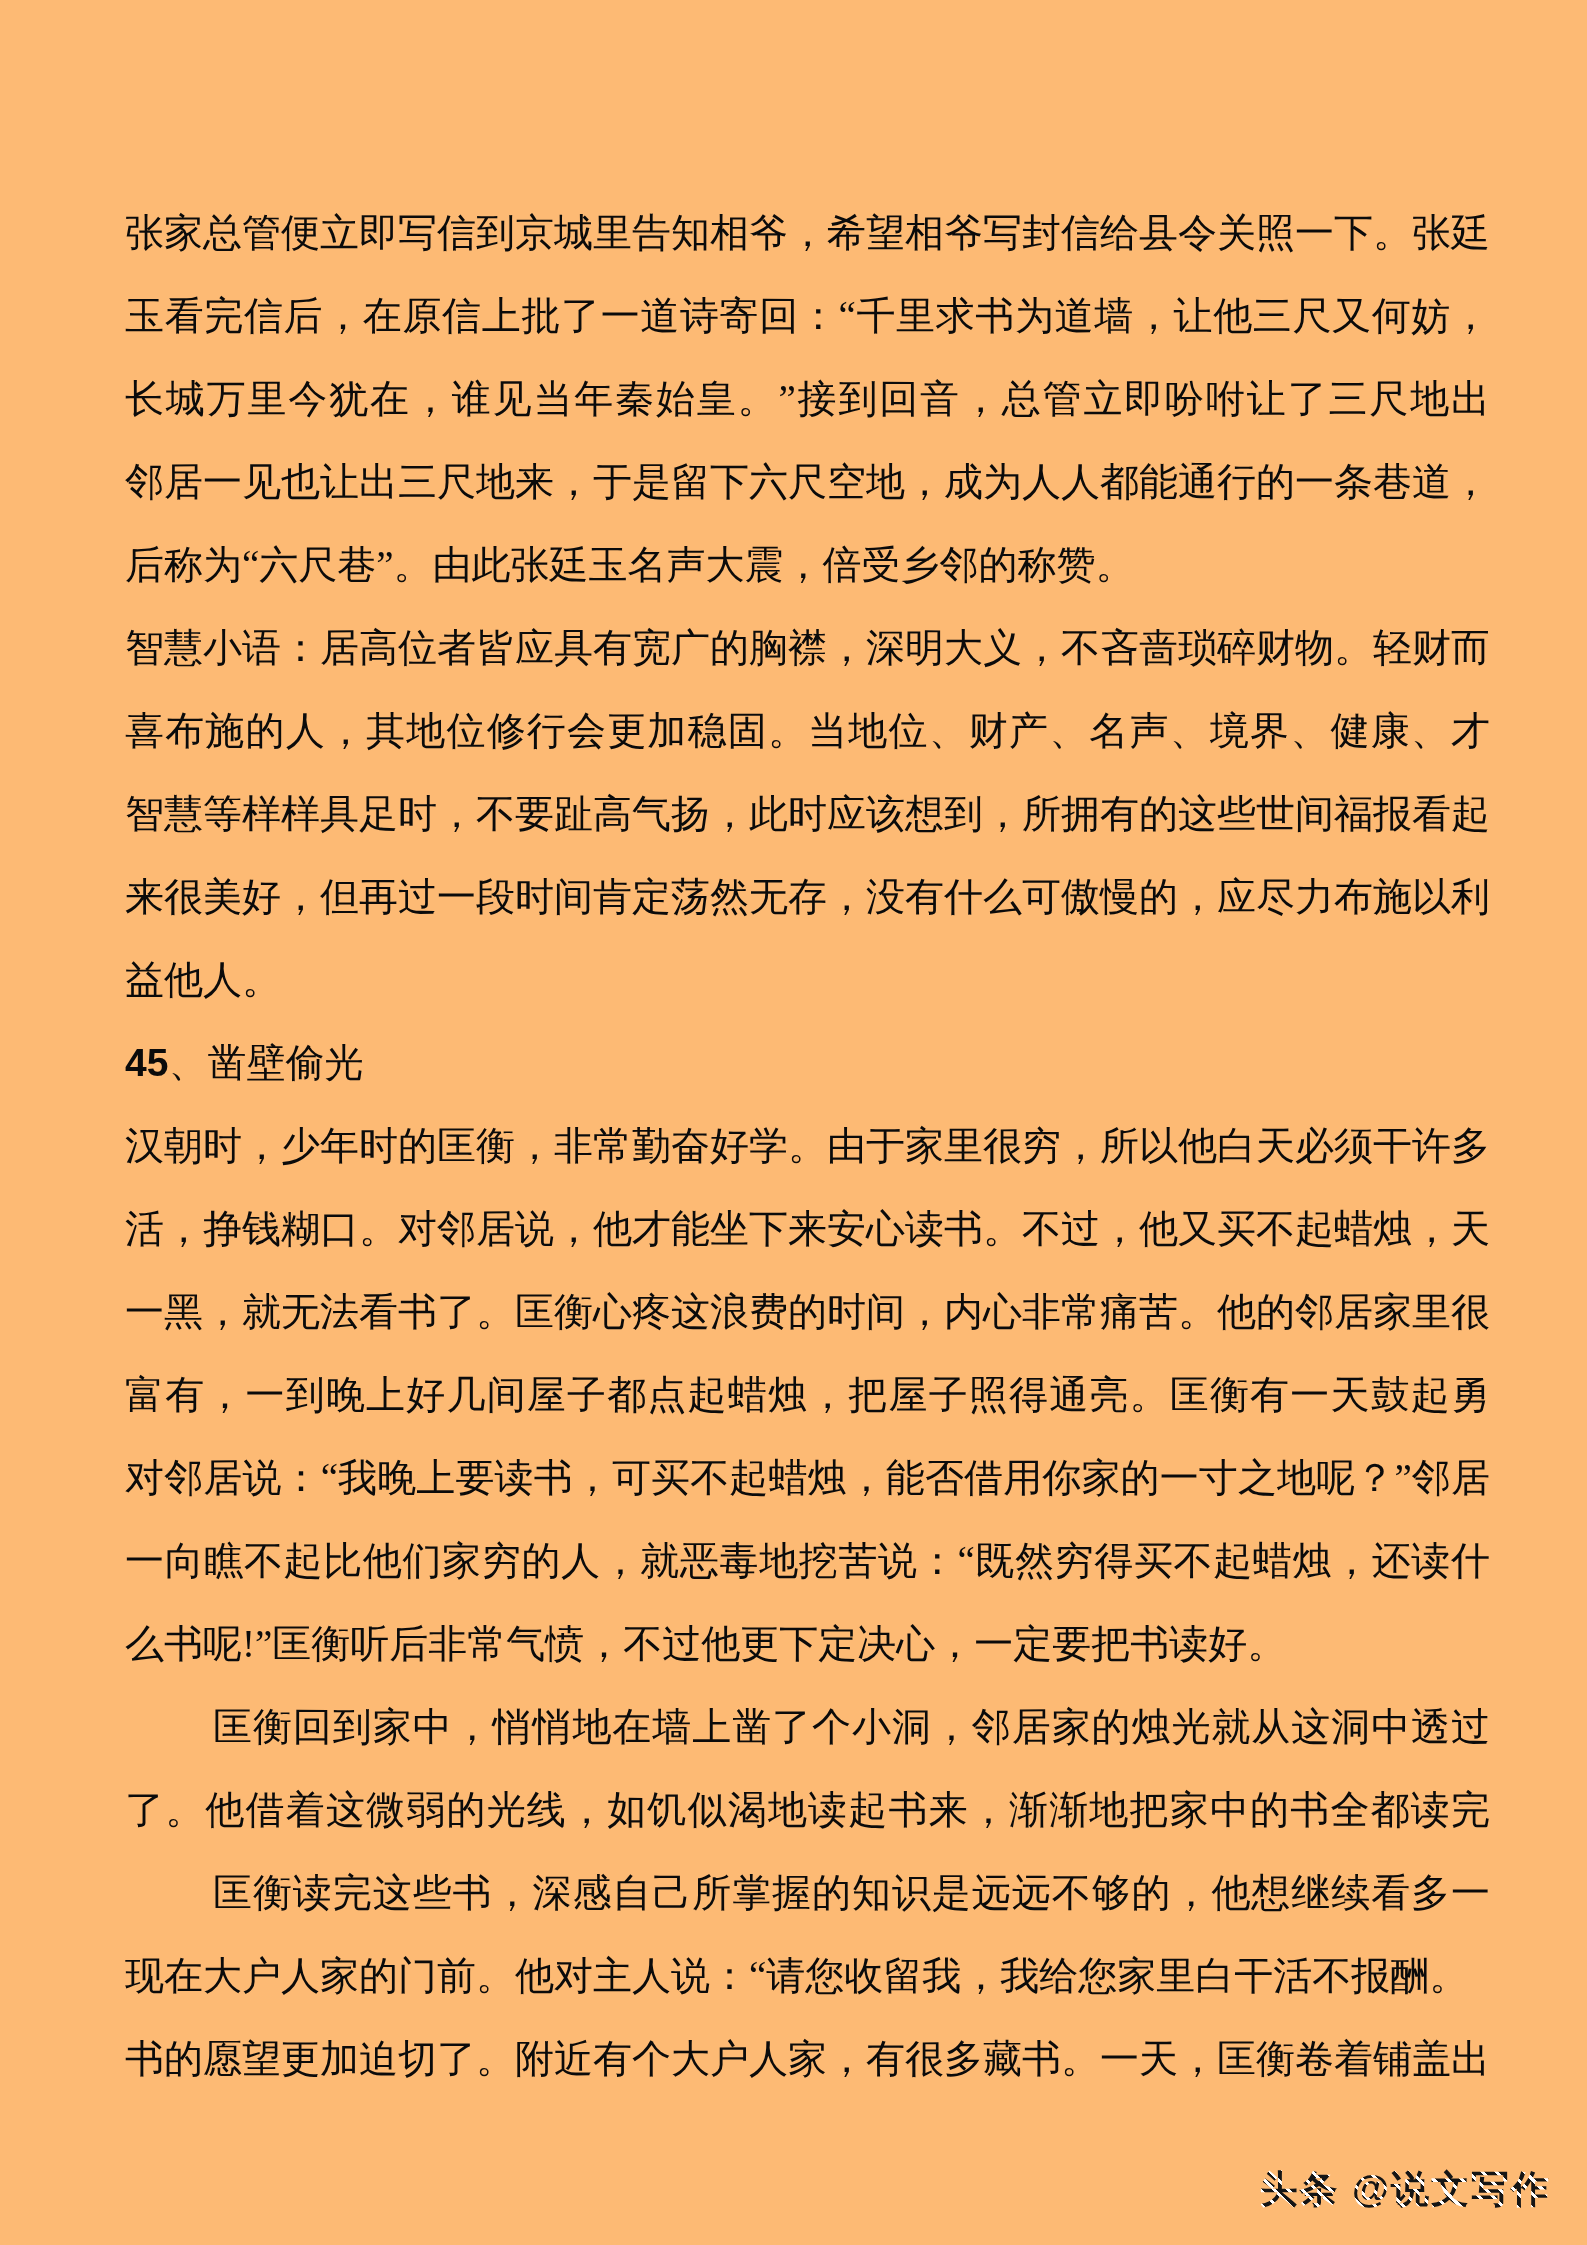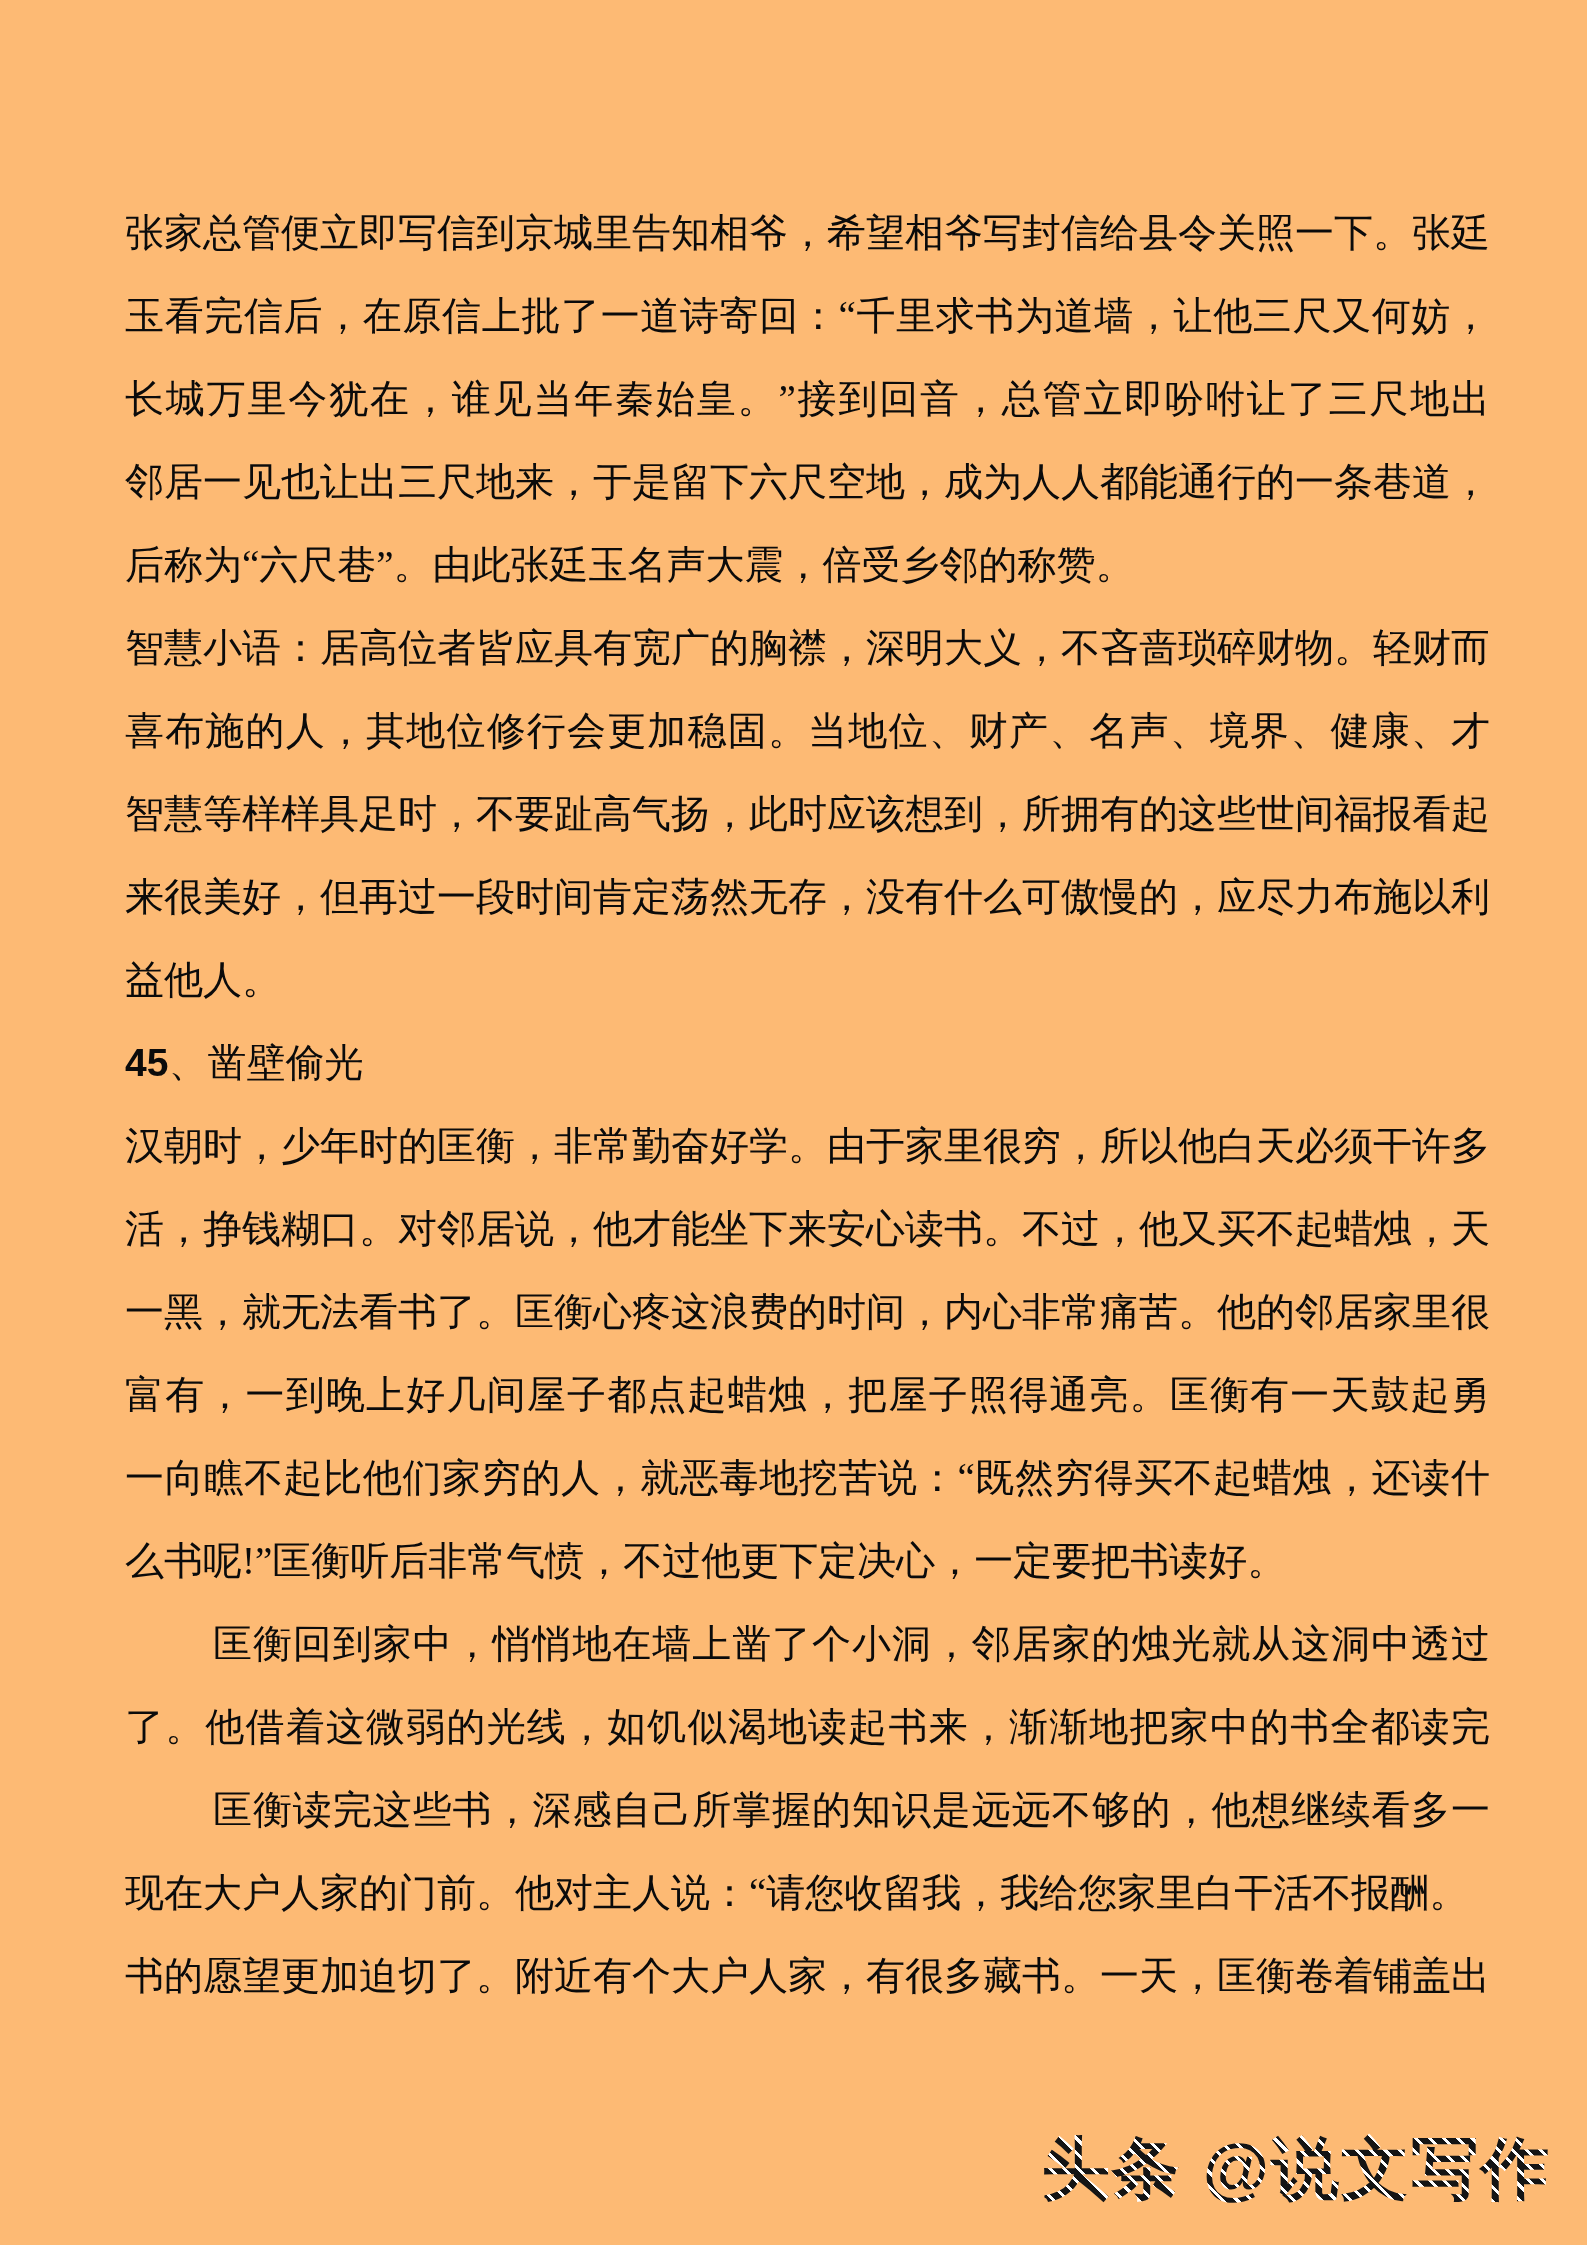--- a/index.html
+++ b/index.html
@@ -38,21 +38,21 @@
     text-align-last: left;
   }
   .heading .num {
     font-family: "Liberation Sans", "DejaVu Sans", sans-serif;
     font-weight: 700;
   }
   .watermark {
     position: absolute;
     right: 36px; bottom: 30px;
     font-family: "Liberation Sans", "DejaVu Sans", sans-serif;
-    font-size: 68px;
+    font-size: 38px;
     font-weight: 700;
     letter-spacing: 2px;
     color: #151515;
   }
   @supports ((-webkit-background-clip: text) or (background-clip: text)) {
     .watermark {
       background: repeating-linear-gradient(45deg, #151515 0px, #151515 7px, #ffffff 7px, #ffffff 10px);
       -webkit-background-clip: text;
       background-clip: text;
       color: transparent;
@@ -72,20 +72,21 @@
       <div class="line">智慧小语：居高位者皆应具有宽广的胸襟，深明大义，不吝啬琐碎财物。轻财而</div>
       <div class="line">喜布施的人，其地位修行会更加稳固。当地位、财产、名声、境界、健康、才华、</div>
       <div class="line">智慧等样样具足时，不要趾高气扬，此时应该想到，所拥有的这些世间福报看起</div>
       <div class="line">来很美好，但再过一段时间肯定荡然无存，没有什么可傲慢的，应尽力布施以利</div>
       <div class="line last">益他人。</div>
       <div class="line heading last"><span class="num">45</span><span>、凿壁偷光</span></div>
       <div class="line">汉朝时，少年时的匡衡，非常勤奋好学。由于家里很穷，所以他白天必须干许多</div>
       <div class="line">活，挣钱糊口。对邻居说，他才能坐下来安心读书。不过，他又买不起蜡烛，天</div>
       <div class="line">一黑，就无法看书了。匡衡心疼这浪费的时间，内心非常痛苦。他的邻居家里很</div>
       <div class="line">富有，一到晚上好几间屋子都点起蜡烛，把屋子照得通亮。匡衡有一天鼓起勇气，</div>
+      <div class="line">对邻居说：“我晚上要读书，可买不起蜡烛，能否借用你家的一寸之地呢？”邻居</div>
       <div class="line">一向瞧不起比他们家穷的人，就恶毒地挖苦说：“既然穷得买不起蜡烛，还读什</div>
       <div class="line last">么书呢!”匡衡听后非常气愤，不过他更下定决心，一定要把书读好。</div>
       <div class="line indent">匡衡回到家中，悄悄地在墙上凿了个小洞，邻居家的烛光就从这洞中透过来</div>
       <div class="line last">了。他借着这微弱的光线，如饥似渴地读起书来，渐渐地把家中的书全都读完了。</div>
       <div class="line indent">匡衡读完这些书，深感自己所掌握的知识是远远不够的，他想继续看多一些</div>
       <div class="line last">现在大户人家的门前。他对主人说：“请您收留我，我给您家里白干活不报酬。</div>
       <div class="line">书的愿望更加迫切了。附近有个大户人家，有很多藏书。一天，匡衡卷着铺盖出</div>
     </div>
   <div class="watermark">头条 @说文写作</div>
 </div>

